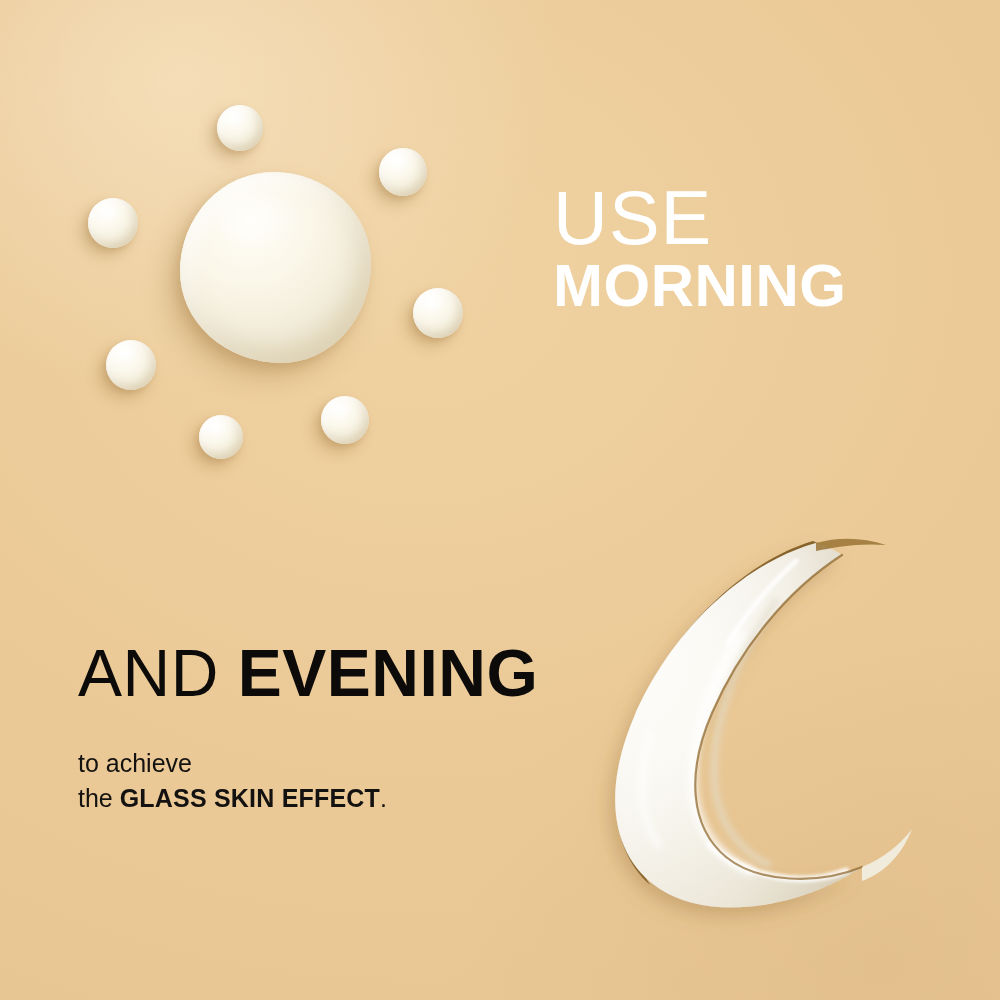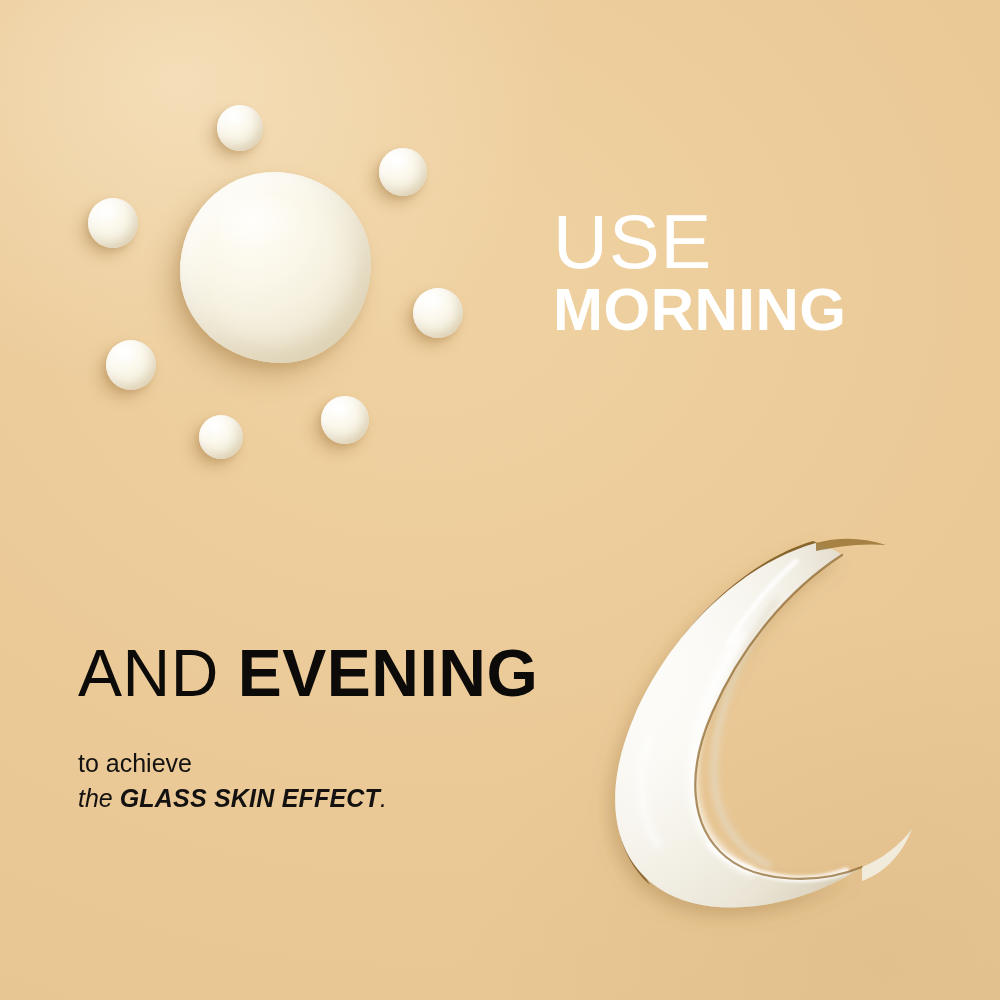--- a/index.html
+++ b/index.html
@@ -105,21 +105,21 @@
     display: block;
     width: 340px;
     height: 400px;
     overflow: visible;
   }
 
   
   #morning-block {
     position: absolute;
     left: 553px;
-    top: 204px;
+    top: 180px;
     color: #ffffff;
     line-height: 1.0;
   }
   #morning-line-1 {
     font-size: 76px;
     font-weight: 300;
     letter-spacing: 1px;
     display: block;
   }
   #morning-line-2 {
@@ -150,21 +150,21 @@
   }
 
   #evening-sub {
     margin-top: 40px;
     font-size: 25px;
     line-height: 1.38;
     color: #141210;
   }
   #evening-sub .thin  { font-weight: 400; }
   #evening-sub .heavy { font-weight: 700; letter-spacing: 0.2px; }
-  #evening-sub-line-2 { display: block; font-style: italic; }
+  #evening-sub-line-2 { display: block; }
 </style>
 </head>
 <body>
 
 <div id="canvas">
 
   <div id="bg-base"></div>
   <div id="bg-sheen"></div>
 
   <div id="sun-group">

